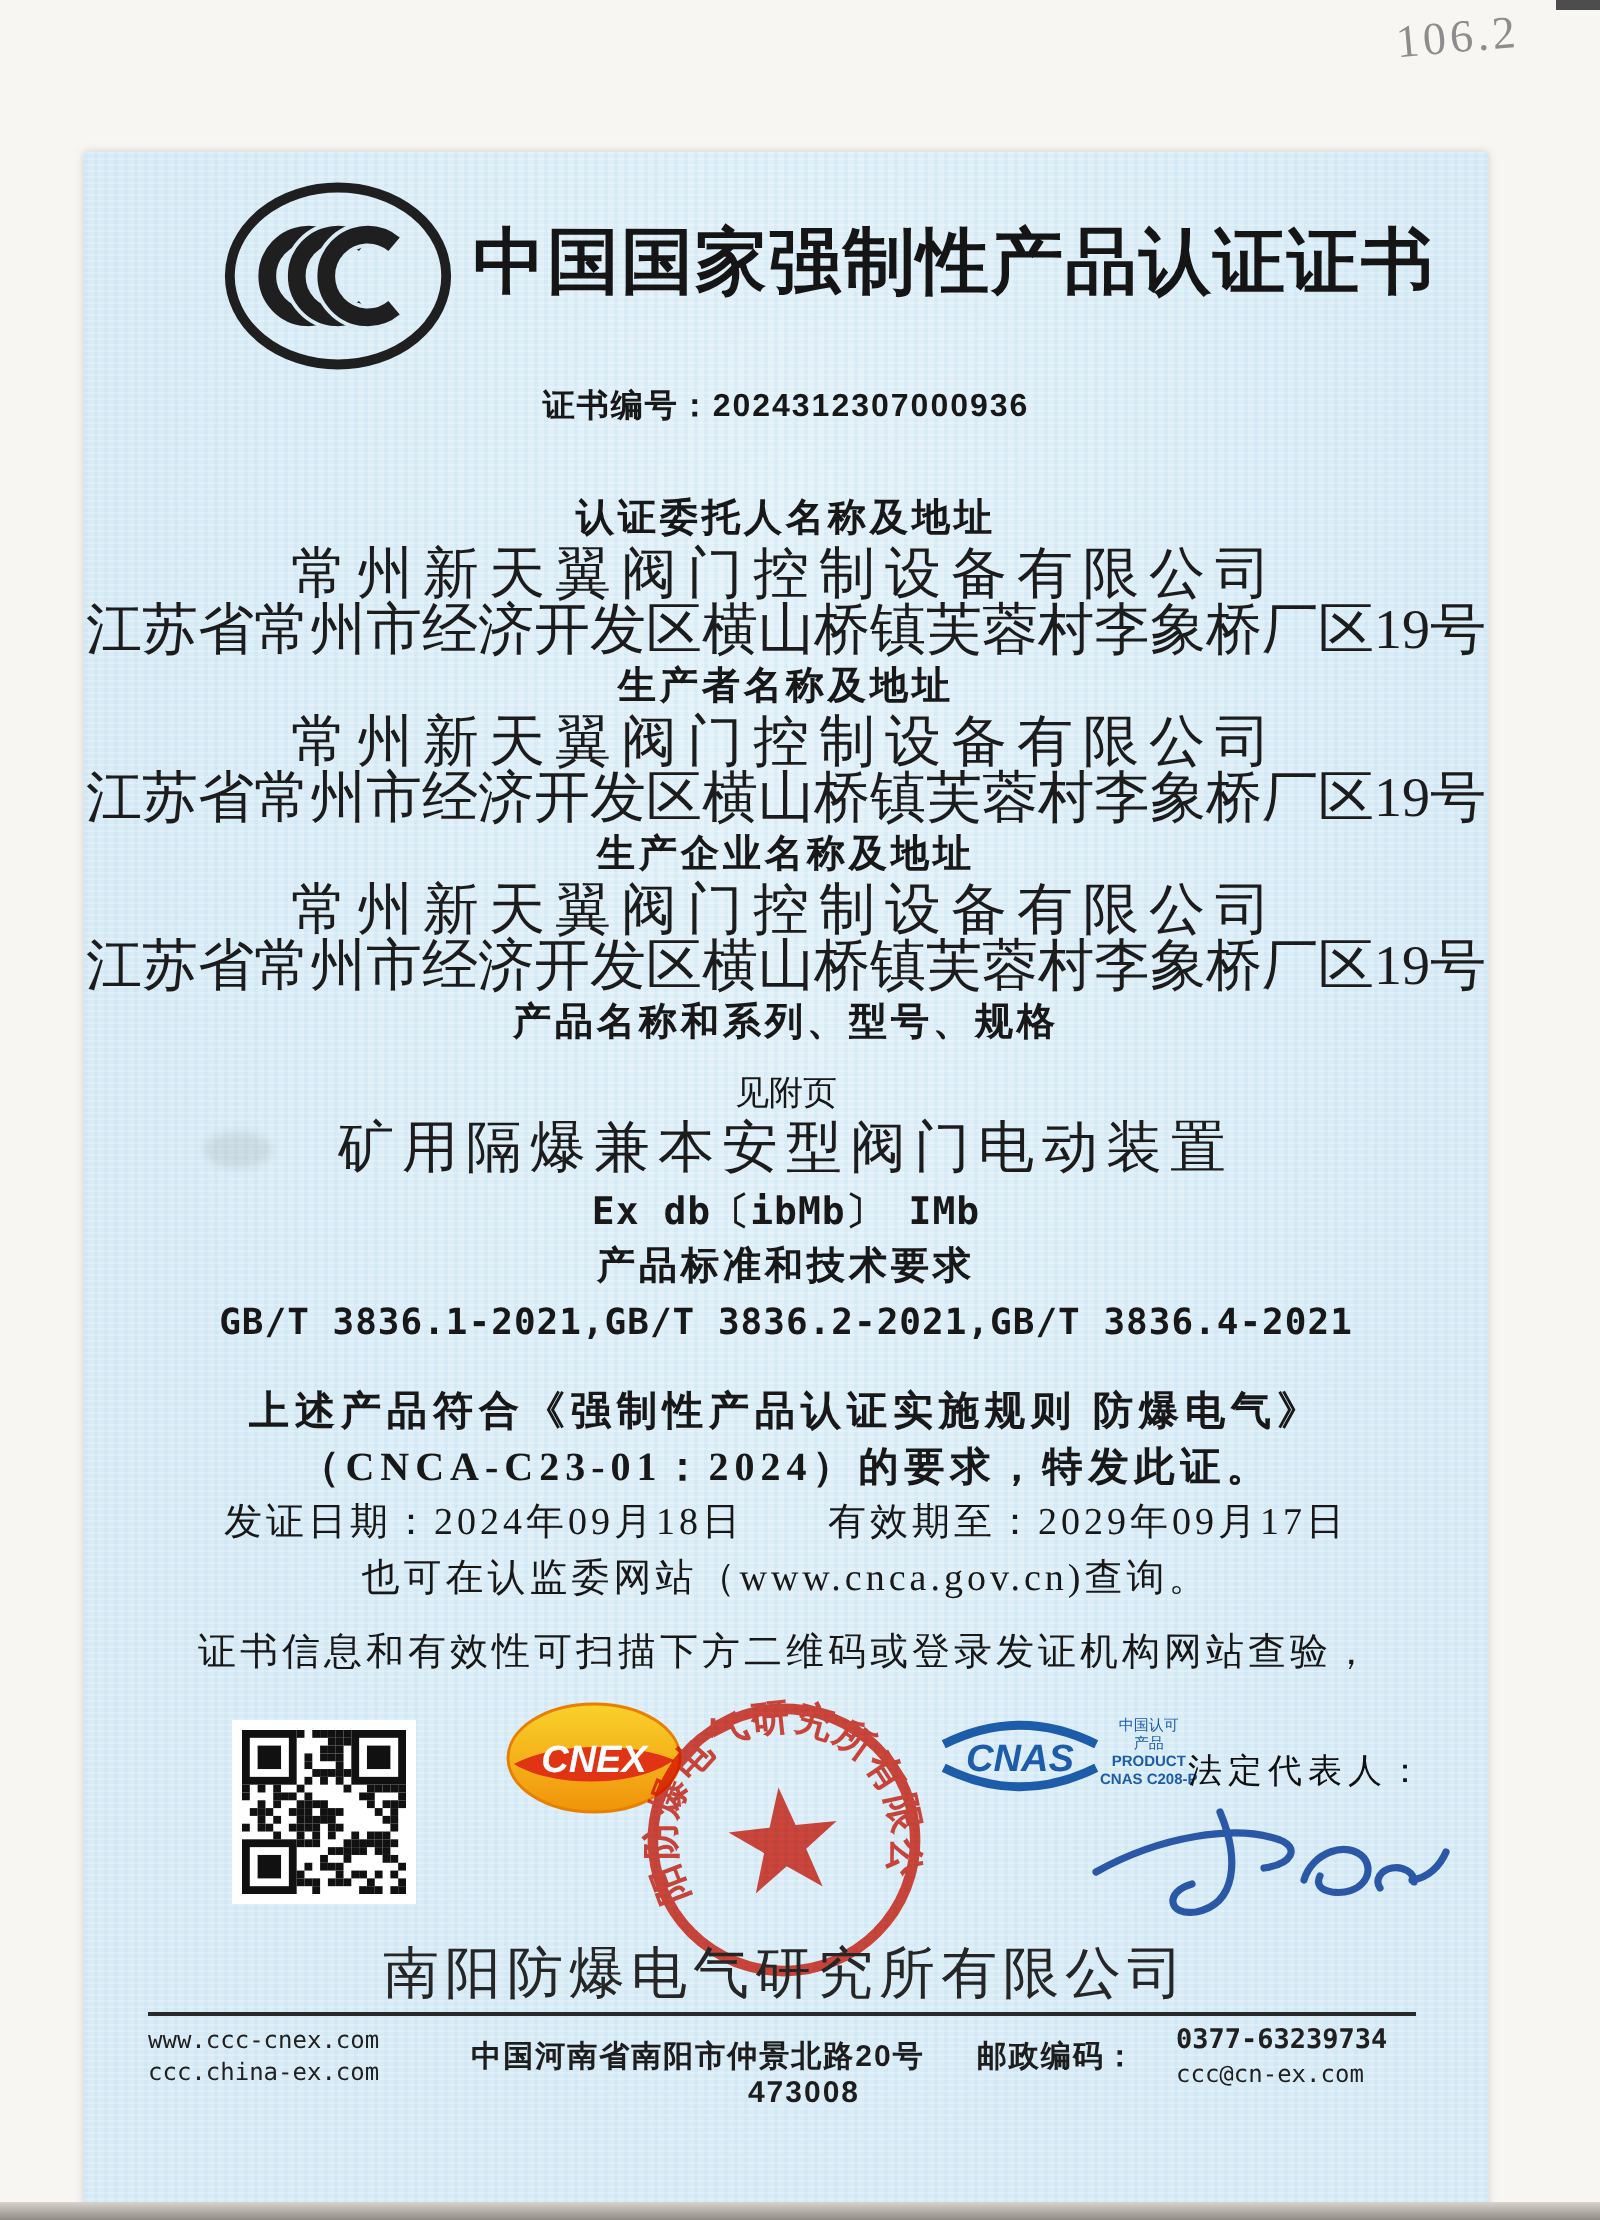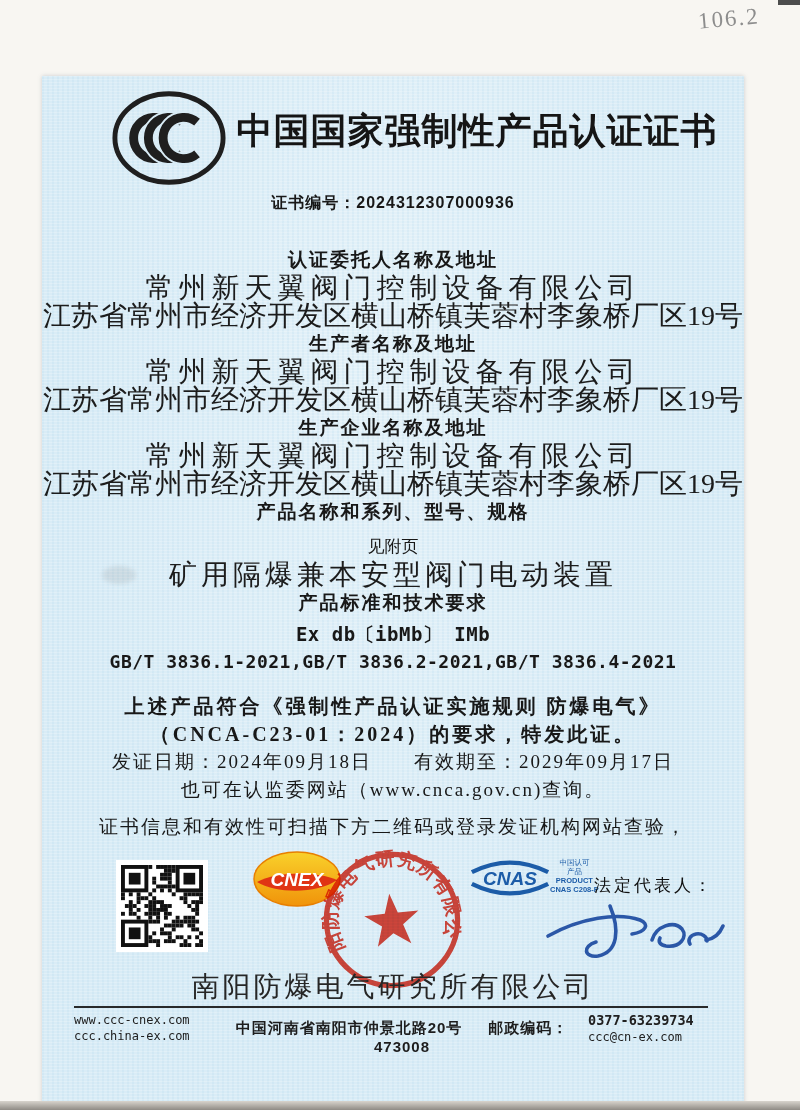--- a/index.html
+++ b/index.html
@@ -132,22 +132,22 @@
     <div class="line l-value">江苏省常州市经济开发区横山桥镇芙蓉村李象桥厂区19号</div>
     <div class="line l-label">生产者名称及地址</div>
     <div class="line l-value l-co">常州新天翼阀门控制设备有限公司</div>
     <div class="line l-value">江苏省常州市经济开发区横山桥镇芙蓉村李象桥厂区19号</div>
     <div class="line l-label">生产企业名称及地址</div>
     <div class="line l-value l-co">常州新天翼阀门控制设备有限公司</div>
     <div class="line l-value">江苏省常州市经济开发区横山桥镇芙蓉村李象桥厂区19号</div>
     <div class="line l-label">产品名称和系列、型号、规格</div>
     <div class="line l-note">见附页</div>
     <div class="line l-value l-prod">矿用隔爆兼本安型阀门电动装置</div>
+    <div class="line l-latin l-ex">Ex db〔ibMb〕 IMb</div>
     <div class="line l-label">产品标准和技术要求</div>
-    <div class="line l-latin l-ex">Ex db〔ibMb〕 IMb</div>
     <div class="line l-latin">GB/T 3836.1-2021,GB/T 3836.2-2021,GB/T 3836.4-2021</div>
     <div class="line l-statement l-first-statement">上述产品符合《强制性产品认证实施规则 防爆电气》</div>
     <div class="line l-statement">（CNCA-C23-01：2024）的要求，特发此证。</div>
     <div class="line l-dates">发证日期：2024年09月18日　　有效期至：2029年09月17日</div>
     <div class="line l-info">也可在认监委网站（www.cnca.gov.cn)查询。</div>
     <div class="line l-info l-first-info">证书信息和有效性可扫描下方二维码或登录发证机构网站查验，</div>
   </div>
 
   <div class="qr"><svg width="82" height="82" viewBox="0 0 84 84">
         <rect width="84" height="84" fill="#fff"></rect>

